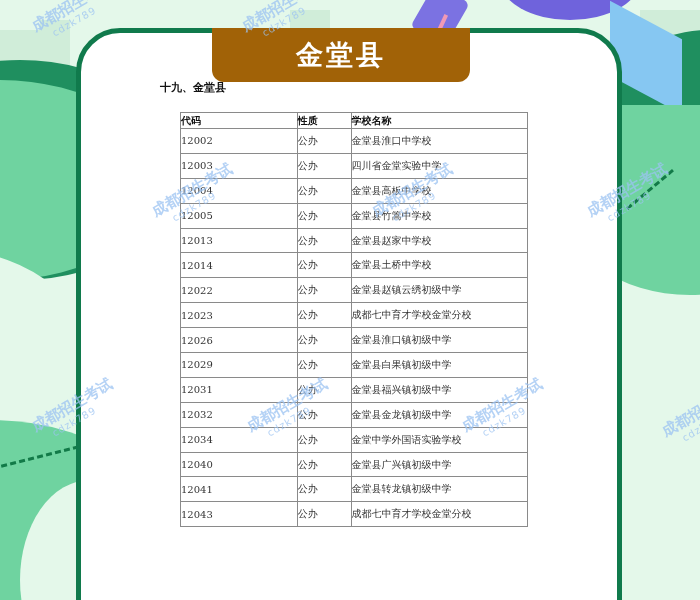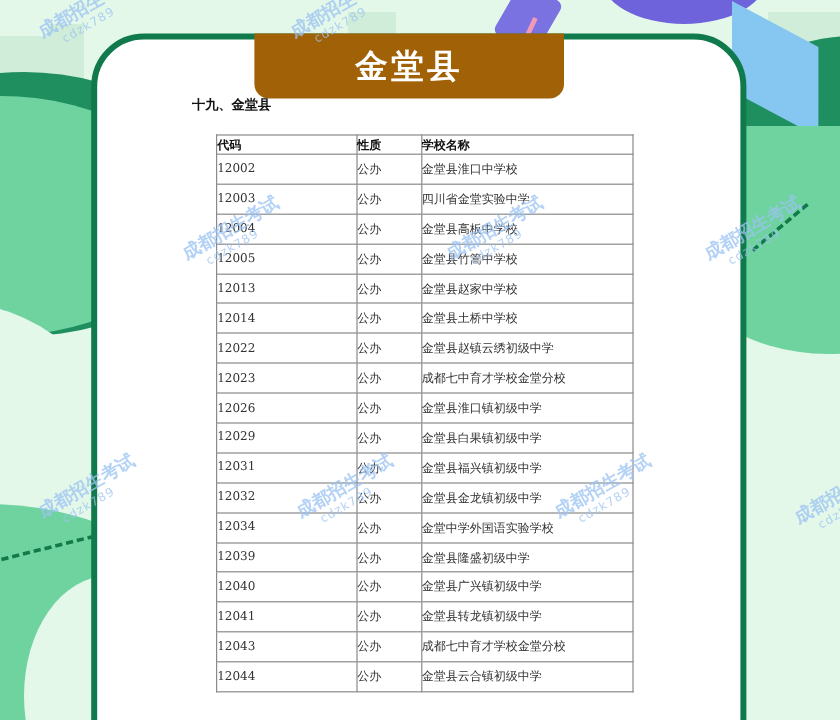--- a/index.html
+++ b/index.html
@@ -166,43 +166,33 @@
         <td>12032</td>
         <td>公办</td>
         <td>金堂县金龙镇初级中学</td>
       </tr>
     <tr>
         <td>12034</td>
         <td>公办</td>
         <td>金堂中学外国语实验学校</td>
       </tr>
     <tr>
-        <td>12039</td>
-        <td>公办</td>
-        <td>金堂县隆盛初级中学</td>
-      </tr>
-    <tr>
         <td>12040</td>
         <td>公办</td>
         <td>金堂县广兴镇初级中学</td>
       </tr>
     <tr>
         <td>12041</td>
         <td>公办</td>
         <td>金堂县转龙镇初级中学</td>
       </tr>
     <tr>
         <td>12043</td>
         <td>公办</td>
         <td>成都七中育才学校金堂分校</td>
-      </tr>
-    <tr>
-        <td>12044</td>
-        <td>公办</td>
-        <td>金堂县云合镇初级中学</td>
       </tr>
   </tbody>
 </table>
 
 <div class="wm" style="left:30px;top:-5px;"><b>成都招生考试</b><span>cdzk789</span></div>
 <div class="wm" style="left:240px;top:-5px;"><b>成都招生考试</b><span>cdzk789</span></div>
 <div class="wm" style="left:150px;top:180px;"><b>成都招生考试</b><span>cdzk789</span></div>
 <div class="wm" style="left:370px;top:180px;"><b>成都招生考试</b><span>cdzk789</span></div>
 <div class="wm" style="left:585px;top:180px;"><b>成都招生考试</b><span>cdzk789</span></div>
 <div class="wm" style="left:30px;top:395px;"><b>成都招生考试</b><span>cdzk789</span></div>

